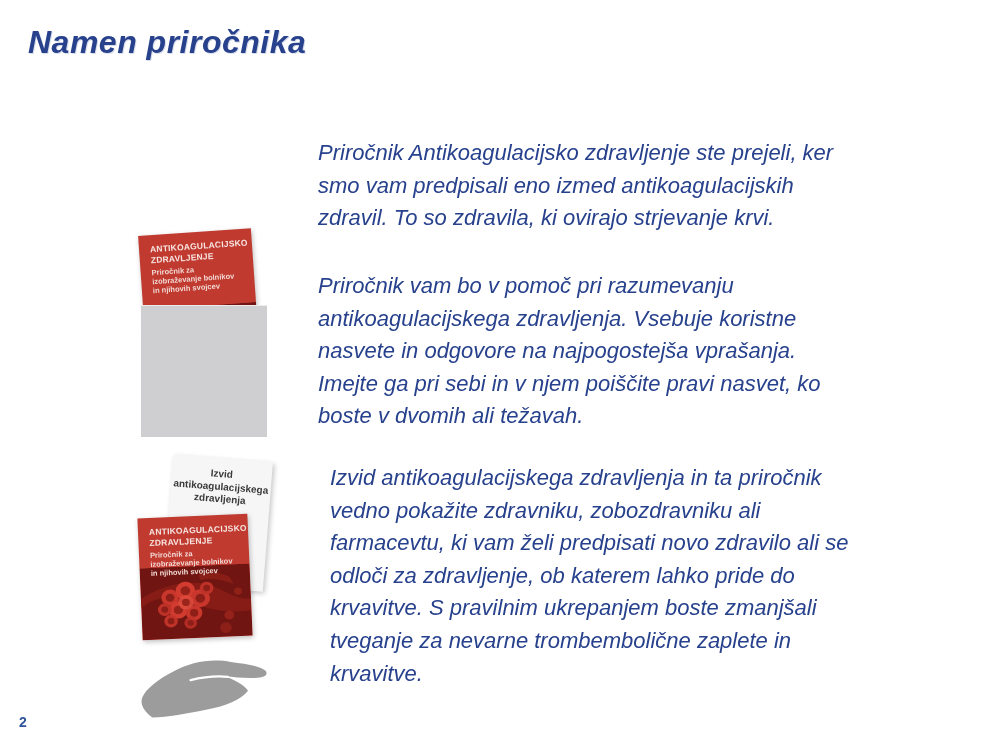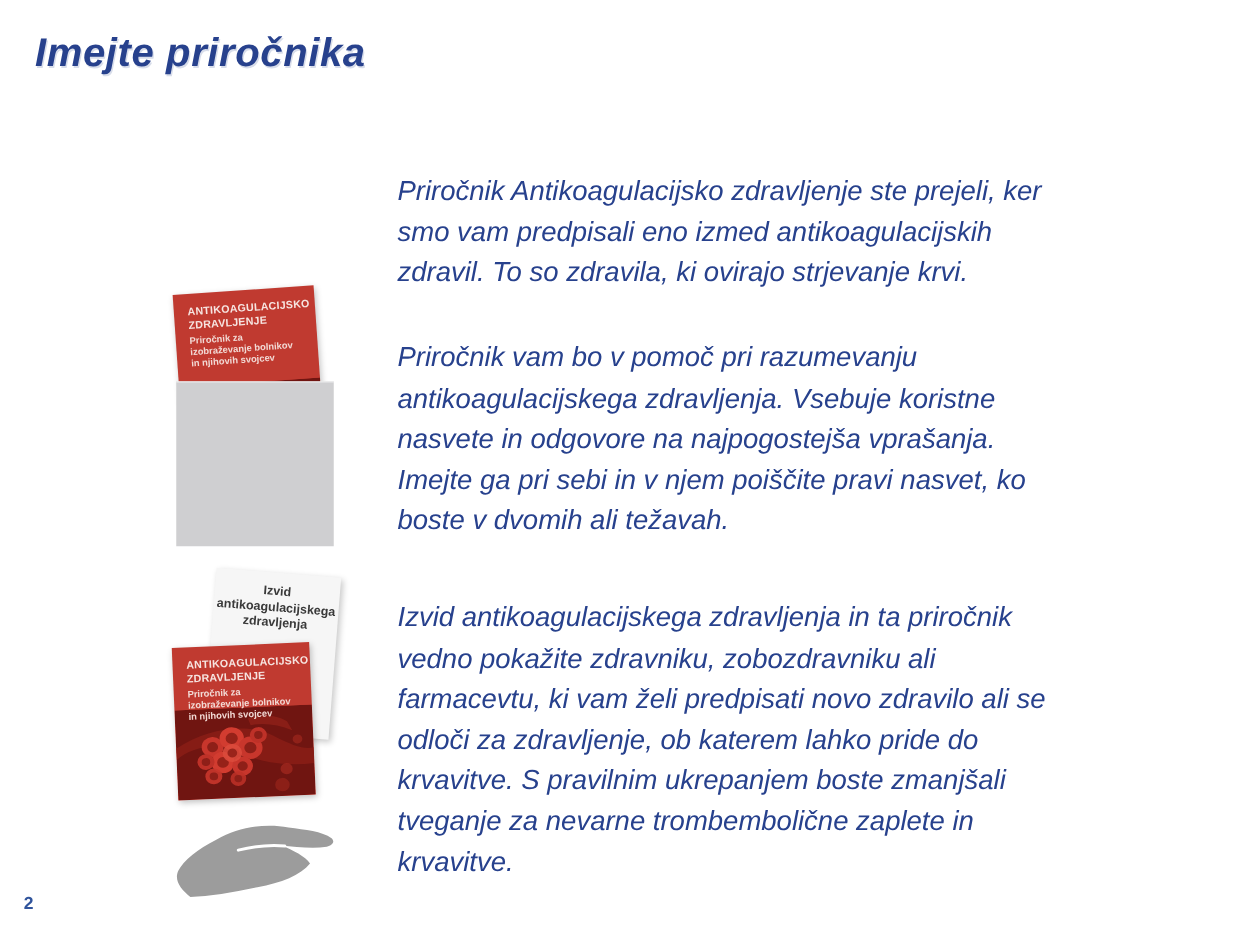--- a/index.html
+++ b/index.html
@@ -37,21 +37,21 @@
     width: 610px;
     margin: 0;
     font-size: 22px;
     font-style: italic;
     color: #27418D;
     line-height: 32.6px;
     white-space: pre-line;
   }
   .para1 { top: 137px; }
   .para2 { top: 270px; }
-  .para3 { top: 478px; }
+  .para3 { top: 462px; margin-left: 12px; }
 
   
   .figure-top {
     position: absolute;
     left: 138px;
     top: 228px;
     width: 134px;
     height: 214px;
   }
   .booklet {
@@ -196,21 +196,21 @@
         <circle cx="90" cy="56" r="5" fill="#A52A20" opacity="0.7"></circle>
         <circle cx="100" cy="30" r="4" fill="#A52A20" opacity="0.6"></circle>
         <circle cx="86" cy="70" r="6" fill="#9E261D" opacity="0.6"></circle>
       </g>
     </g>
   </defs>
 </svg>
 
 <div class="slide">
 
-  <h1 class="title">Imejte priročnika</h1>
+  <h1 class="title">Namen priročnika</h1>
 
   <div class="figure-top">
     <div class="booklet booklet-top">
       <div class="bk-text">
         <div class="bk-title">
           <div>ANTIKOAGULACIJSKO</div>
           <div>ZDRAVLJENJE</div>
         </div>
         <div class="bk-sub">
           <div>Priročnik za</div>

